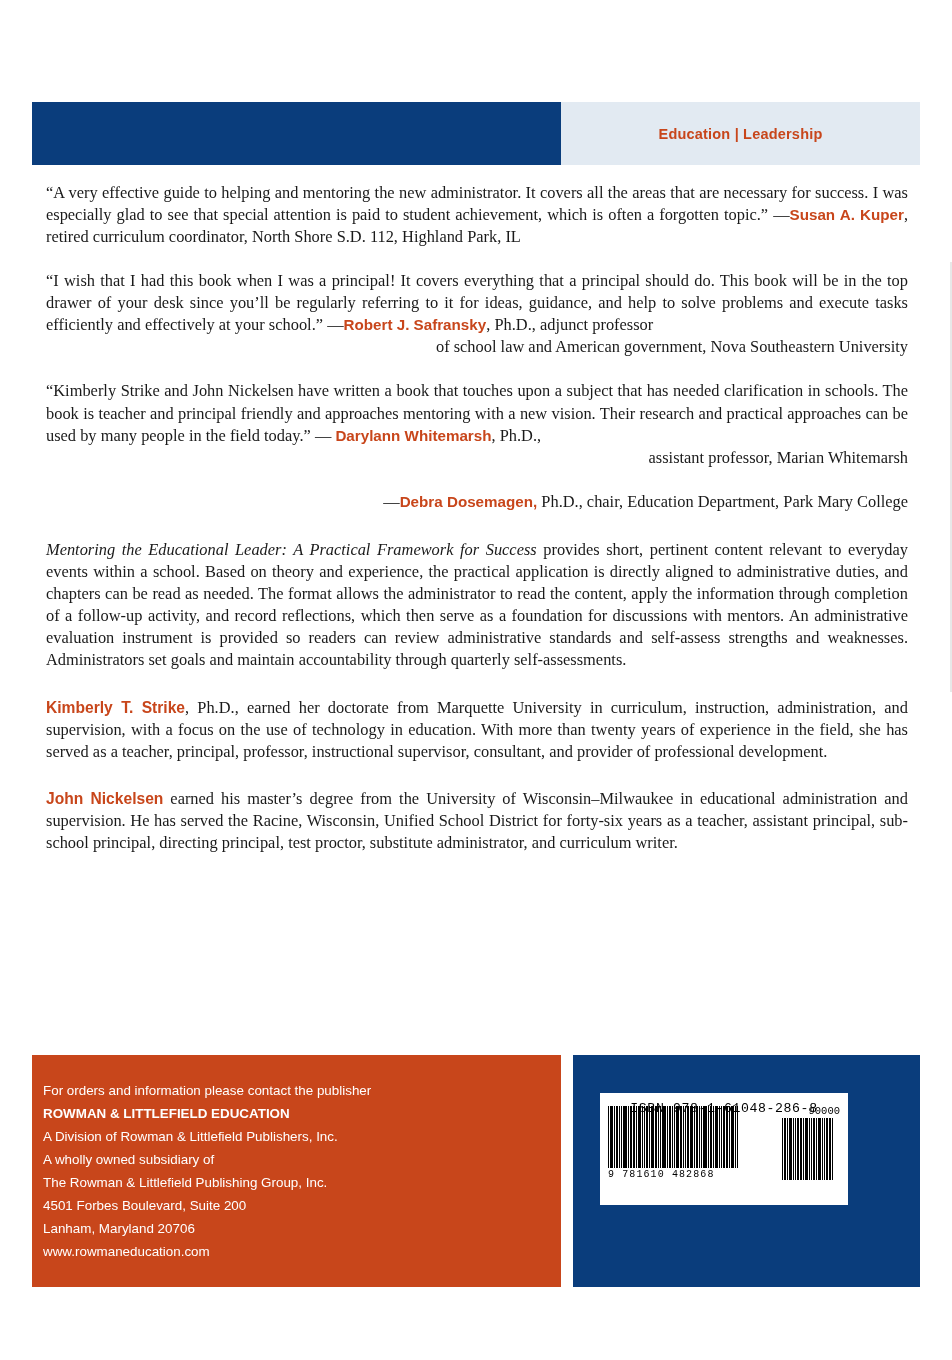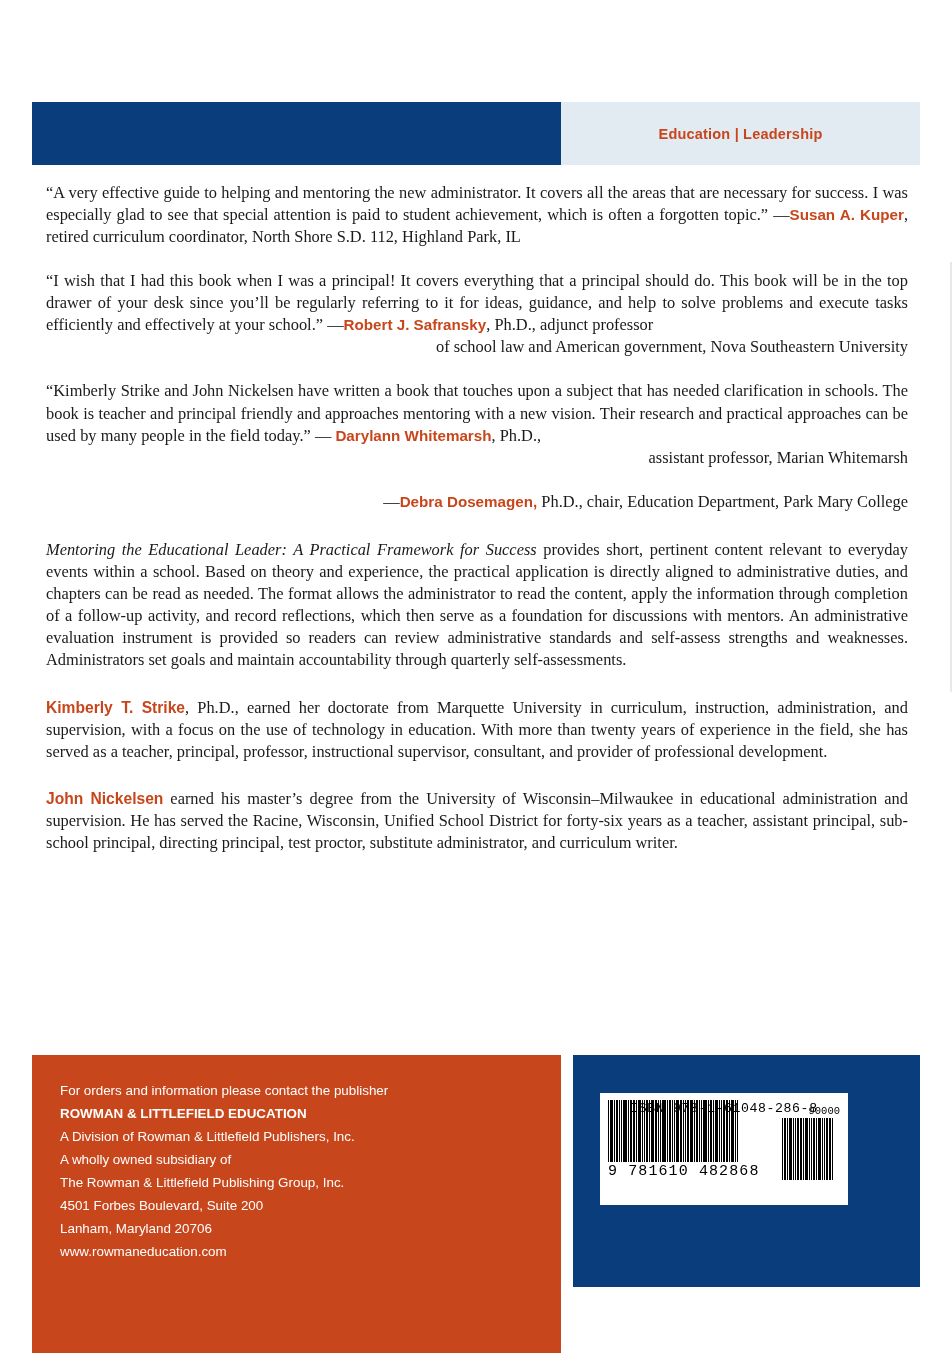--- a/index.html
+++ b/index.html
@@ -105,25 +105,25 @@
     font-size: 15.6px;
     color: #c8461b;
   }
 
   
   .bottom-left {
     position: absolute;
     left: 32px;
     top: 1043px;
     width: 529px;
-    height: 298px;
+    height: 232px;
     background: #c8461b;
     color: #ffffff;
     box-sizing: border-box;
-    padding: 24px 22px 0 28px;
+    padding: 24px 22px 0 11px;
   }
   .pub-line {
     font-family: "Liberation Sans", sans-serif;
     font-size: 13.4px;
     line-height: 1.72;
     white-space: nowrap;
   }
   .pub-line.bold {
     font-weight: bold;
   }
@@ -177,21 +177,21 @@
   .ean5 {
     font-family: "Liberation Mono", monospace;
     font-size: 10.5px;
     text-align: right;
     color: #000;
     line-height: 1;
     margin-bottom: 2px;
   }
   .bar-digits {
     font-family: "Liberation Mono", monospace;
-    font-size: 15px;
+    font-size: 10px;
     color: #000;
     letter-spacing: 1.1px;
     margin-top: 1px;
   }
   .side-col { display: flex; flex-direction: column; align-items: flex-end; }
 
   
   .spine-line {
     position: absolute;
     right: 0;

